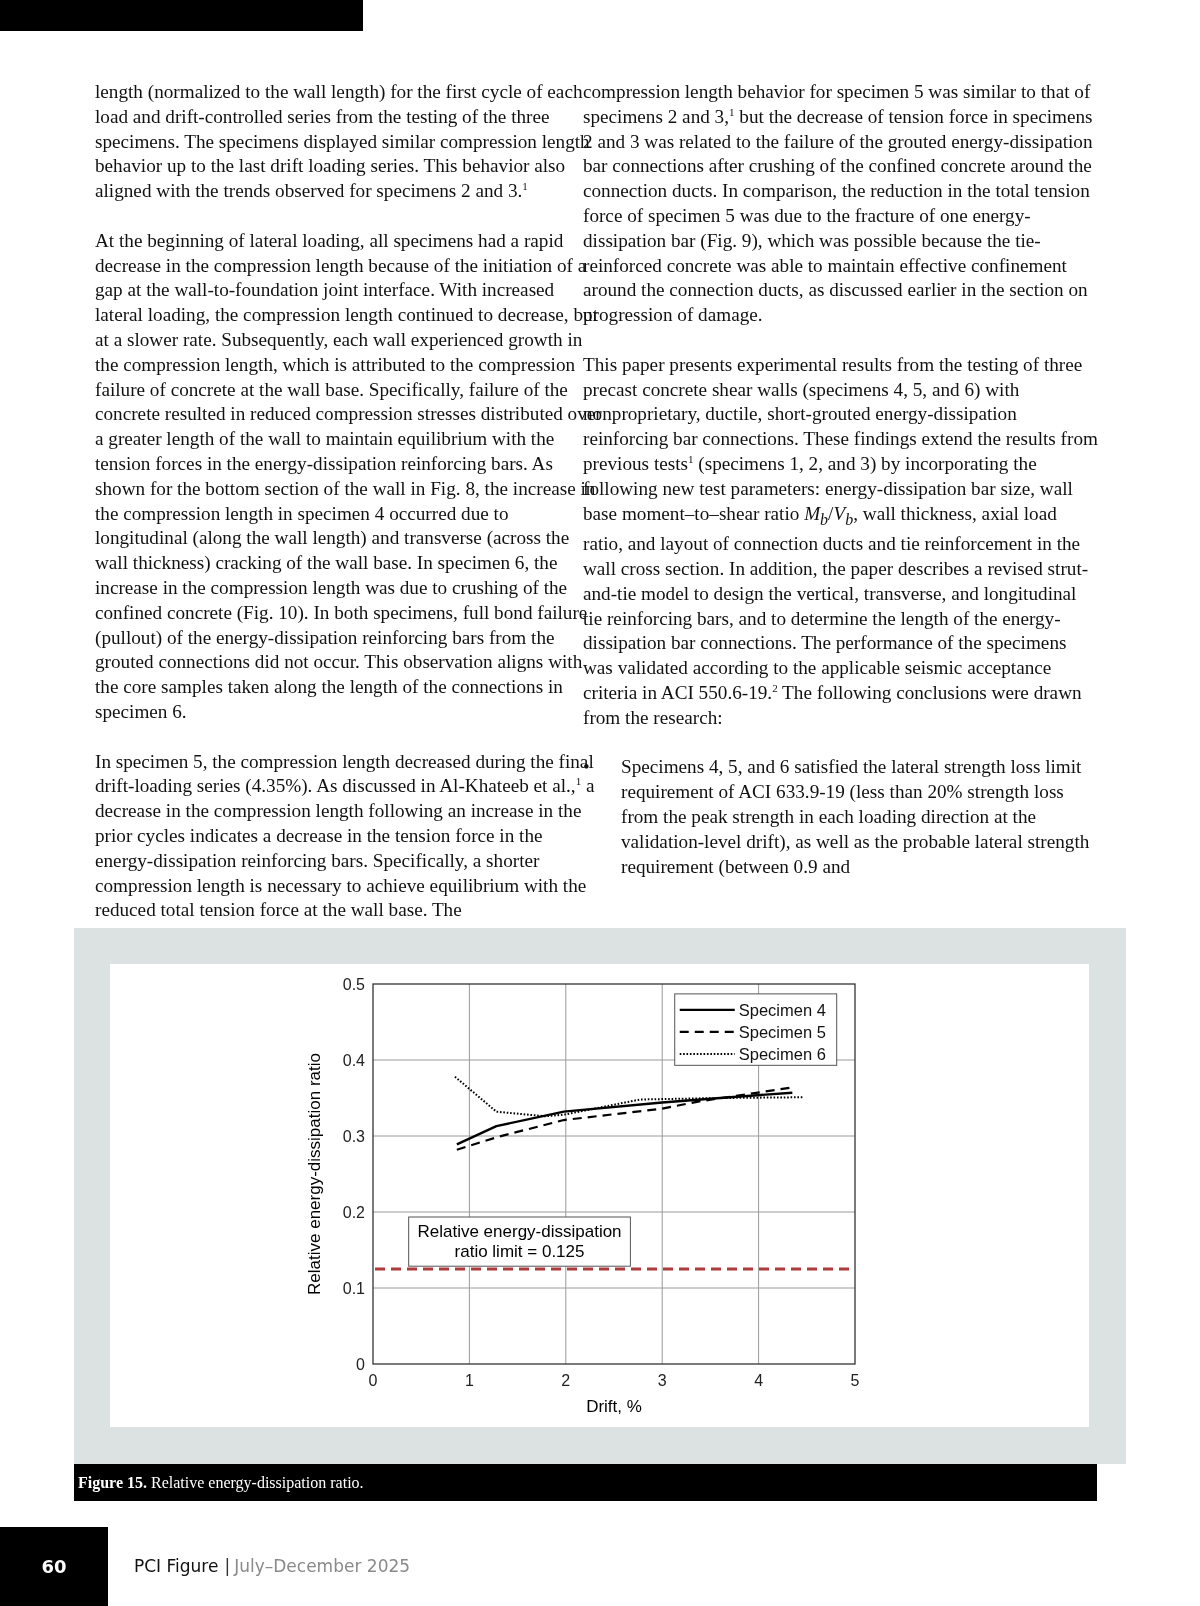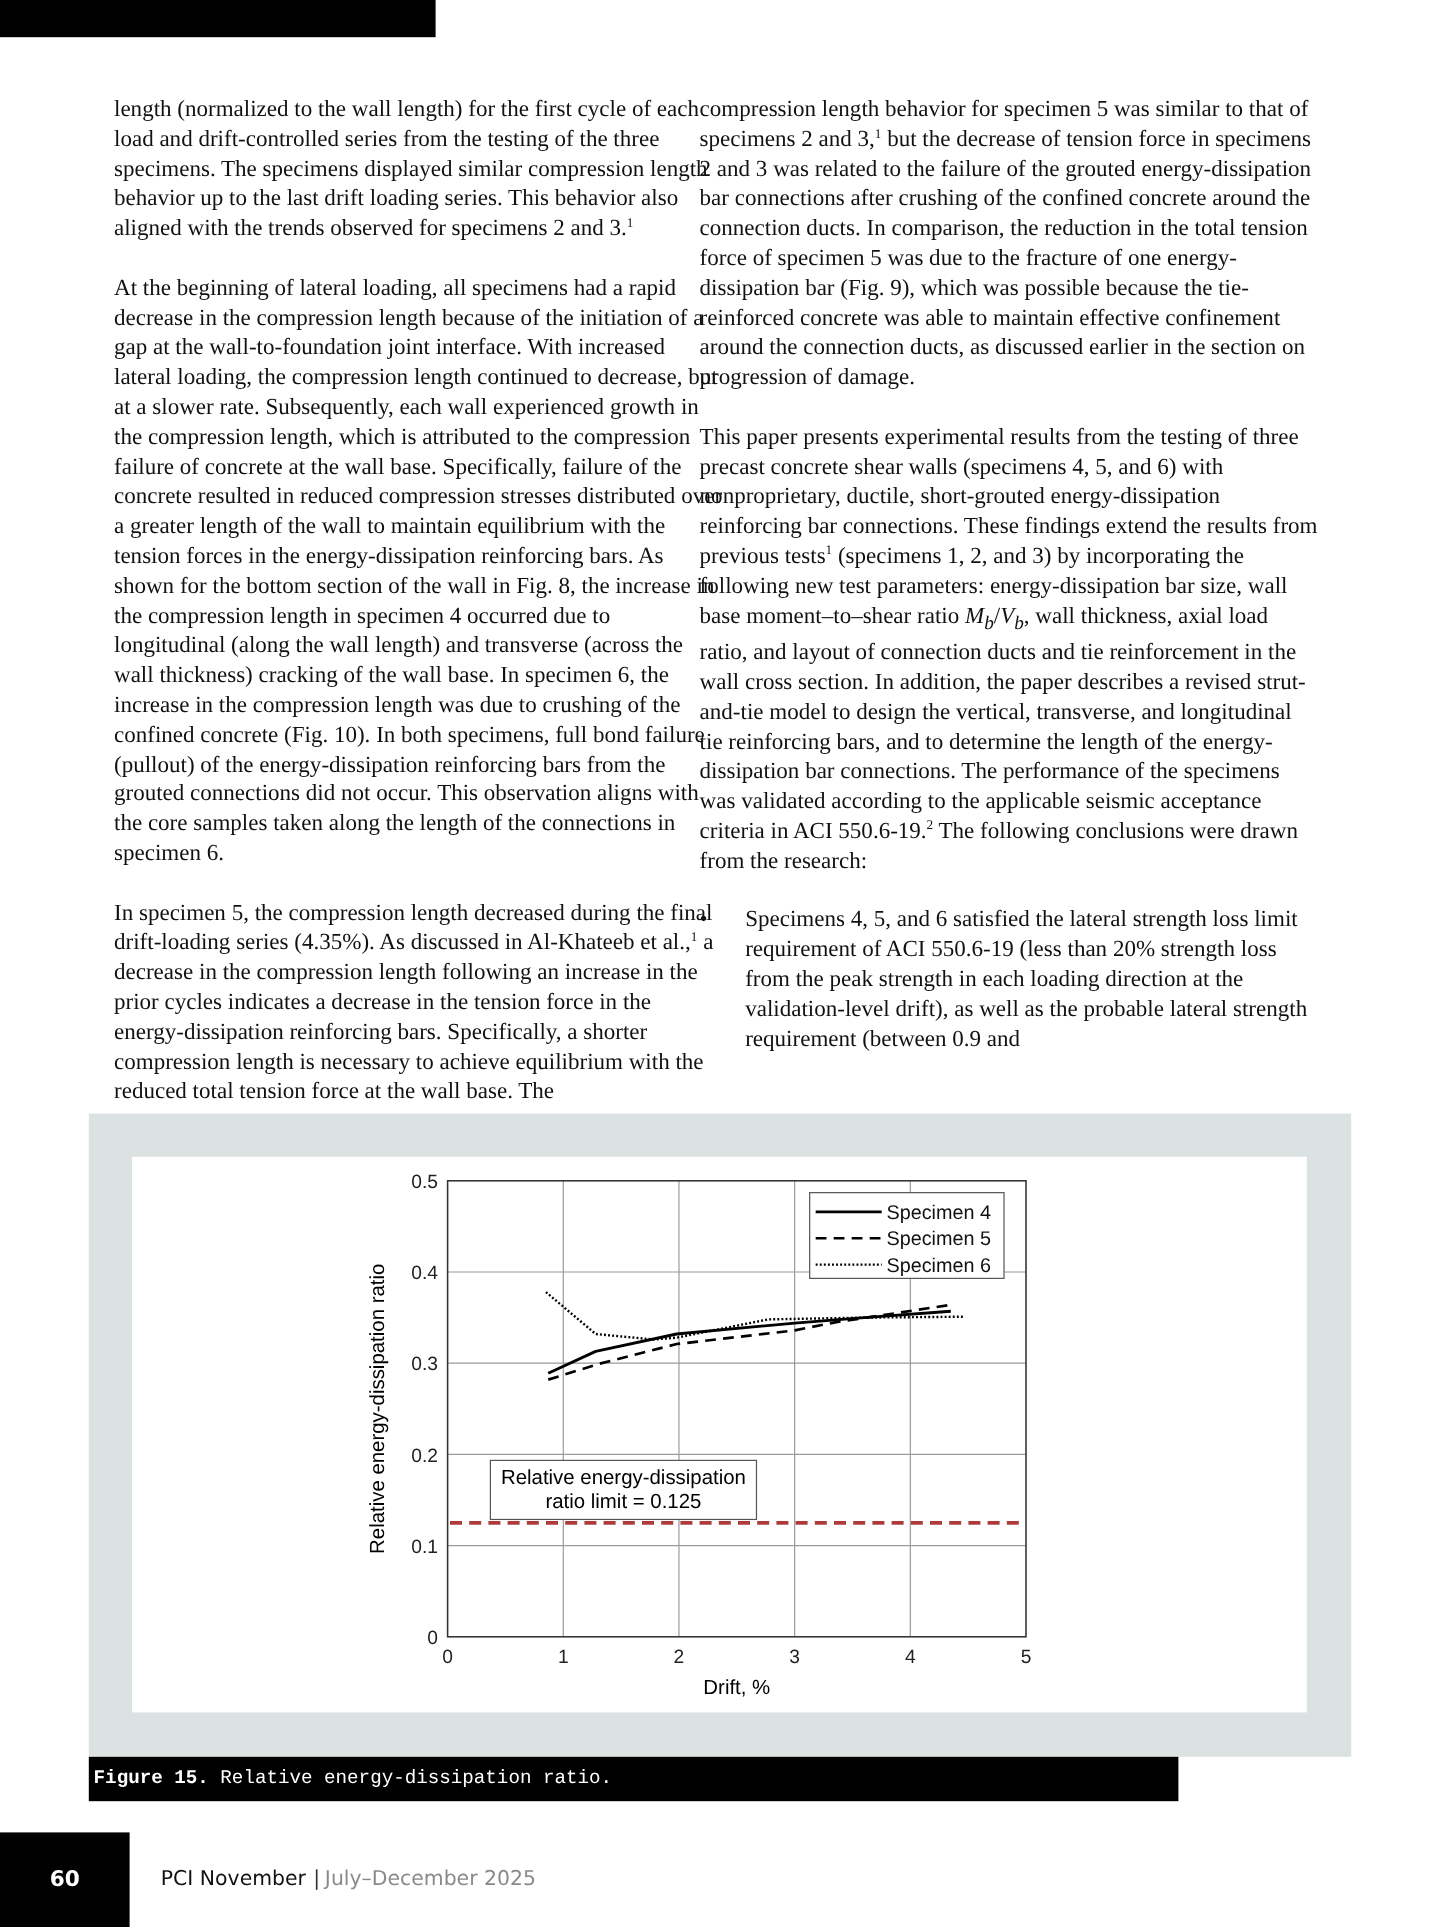--- a/index.html
+++ b/index.html
@@ -17,22 +17,22 @@
   .heading {
     font-family: "DejaVu Sans", sans-serif; font-weight: bold; font-size: 23px;
     color: #4a4a4a; margin: 6px 0 26px 0; line-height: 30px;
   }
   .bullet { position: relative; padding-left: 38px; }
   .bullet .dot { position: absolute; left: 0; top: 0; }
   i.m { font-style: italic; }
   .fig-panel { position: absolute; left: 74px; top: 928px; width: 1052px; height: 536px; background: #dbe2e1; }
   .fig-inner { position: absolute; left: 36px; top: 36px; width: 979px; height: 463px; background: #fff; }
   .caption-band {
-    position: absolute; left: 74px; top: 1464px; width: 908px; height: 37px; background: #000;
-    color: #fff; font-family: Liberation Mono, monospace; font-size: 16px; line-height: 37px;
+    position: absolute; left: 74px; top: 1464px; width: 1023px; height: 37px; background: #000;
+    color: #fff; font-family: Liberation Serif, serif; font-size: 16px; line-height: 37px;
   }
   .caption-band .lbl { font-weight: bold; margin-left: 4px; }
   .page-box {
     position: absolute; left: 0; top: 1527px; width: 108px; height: 91px; background: #000;
     color: #fff; font-family: "DejaVu Sans", sans-serif; font-weight: bold; font-size: 18px;
     text-align: center; line-height: 80px;
   }
   .footer-text {
     position: absolute; left: 134px; top: 1556px; font-family: "DejaVu Sans", sans-serif; font-size: 17px;
   }
@@ -50,21 +50,21 @@
   <p><span>length (normalized to the wall length) for the first cycle of each load and drift-controlled series from the testing of the three specimens. The specimens displayed similar compression length behavior up to the last drift loading series. This behavior also aligned with the trends observed for specimens 2 and 3.</span><sup>1</sup></p>
   <p>At the beginning of lateral loading, all specimens had a rapid decrease in the compression length because of the initiation of a gap at the wall-to-foundation joint interface. With increased lateral loading, the compression length continued to decrease, but at a slower rate. Subsequently, each wall experienced growth in the compression length, which is attributed to the compression failure of concrete at the wall base. Specifically, failure of the concrete resulted in reduced compression stress­es distributed over a greater length of the wall to maintain equilibrium with the tension forces in the energy-dissipation reinforcing bars. As shown for the bottom section of the wall in Fig. 8, the increase in the compression length in specimen 4 occurred due to longitudinal (along the wall length) and trans­verse (across the wall thickness) cracking of the wall base. In specimen 6, the increase in the compression length was due to crushing of the confined concrete (Fig. 10). In both speci­mens, full bond failure (pullout) of the energy-dissipation reinforcing bars from the grouted connections did not occur. This observation aligns with the core samples taken along the length of the connections in specimen 6.</p>
   <p><span>In specimen 5, the compression length decreased during the final drift-loading series (4.35%). As discussed in Al-Khateeb et al.,</span><sup>1</sup><span> a decrease in the compression length following an increase in the prior cycles indicates a decrease in the tension force in the energy-dissipation reinforcing bars. Specifically, a shorter compression length is necessary to achieve equilib­rium with the reduced total tension force at the wall base. The</span></p>
 </div>
 
 <div class="col col-right">
   <p><span>compression length behavior for specimen 5 was similar to that of specimens 2 and 3,</span><sup>1</sup><span> but the decrease of tension force in specimens 2 and 3 was related to the failure of the grouted energy-dissipation bar connections after crushing of the con­fined concrete around the connection ducts. In comparison, the reduction in the total tension force of specimen 5 was due to the fracture of one energy-dissipation bar (Fig. 9), which was possible because the tie-reinforced concrete was able to maintain effective confinement around the connection ducts, as discussed earlier in the section on progression of damage.</span></p>
   <p><span>This paper presents experimental results from the testing of three precast concrete shear walls (specimens 4, 5, and 6) with nonproprietary, ductile, short-grouted energy-dissipation reinforcing bar connections. These findings extend the results from previous tests</span><sup>1</sup><span> (specimens 1, 2, and 3) by incorporating the following new test parameters: energy-dissipation bar size, wall base moment–to–shear ratio </span><i class="m">M</i><sub><i>b</i></sub><span>/</span><i class="m">V</i><sub><i>b</i></sub><span>, wall thickness, axial load ratio, and layout of connection ducts and tie reinforce­ment in the wall cross section. In addition, the paper describes a revised strut-and-tie model to design the vertical, transverse, and longitudinal tie reinforcing bars, and to determine the length of the energy-dissipation bar connections. The per­formance of the specimens was validated according to the applicable seismic acceptance criteria in ACI 550.6-19.</span><sup>2</sup><span> The following conclusions were drawn from the research:</span></p>
   <div class="bullet">
     <span class="dot">•</span>
-    <span>Specimens 4, 5, and 6 satisfied the lateral strength loss limit requirement of ACI 550.6-19 (less than 20% strength loss from the peak strength in each loading direction at the validation-level drift), as well as the probable lateral strength requirement (between 0.9 and</span>
+    <span>Specimens 4, 5, and 6 satisfied the lateral strength loss limit requirement of ACI 633.9-19 (less than 20% strength loss from the peak strength in each loading direction at the validation-level drift), as well as the probable lateral strength requirement (between 0.9 and</span>
   </div>
 </div>
 
 <div class="fig-panel">
   <div class="fig-inner"></div>
 </div>
 
 <svg id="chart" width="1200" height="1606">
   <g id="grid">
       <line x1="469.4" x2="469.4" y1="984" y2="1364" stroke="#9a9a9a" stroke-width="1"></line>
@@ -132,13 +132,13 @@
       <line x1="679.732" x2="734.732" y1="1031.88" y2="1031.88" stroke="#000000" stroke-width="2.2" stroke-dasharray="9 6"></line>
       <text x="738.732" y="1037.88" font-size="16.5" fill="#111">Specimen 5</text>
       <line x1="679.732" x2="734.732" y1="1053.88" y2="1053.88" stroke="#000000" stroke-width="2" stroke-dasharray="1.6 1.8"></line>
       <text x="738.732" y="1059.88" font-size="16.5" fill="#111">Specimen 6</text>
     </g>
 </svg>
 
 <div class="caption-band"><span class="lbl">Figure 15.</span><span> Relative energy-dissipation ratio.</span></div>
 
 <div class="page-box">60</div>
-<div class="footer-text"><span>PCI November</span><span class="pipe">|</span><span class="date">July–December 2025</span></div>
+<div class="footer-text"><span>PCI Figure</span><span class="pipe">|</span><span class="date">July–December 2025</span></div>
 
 </body></html>

